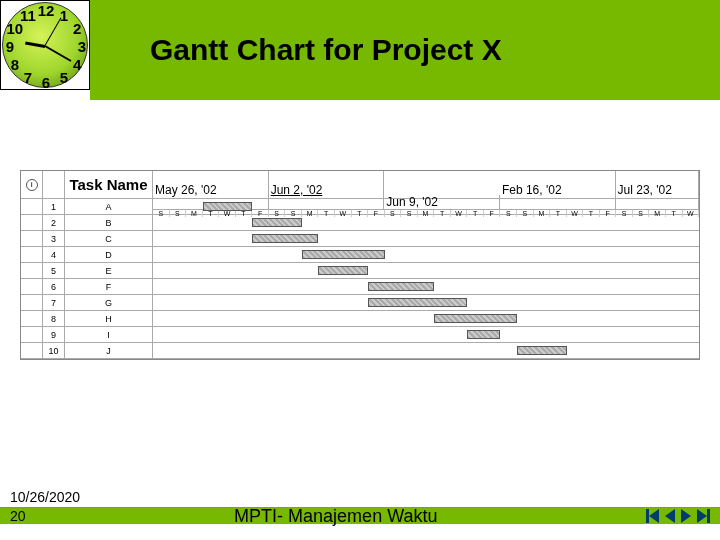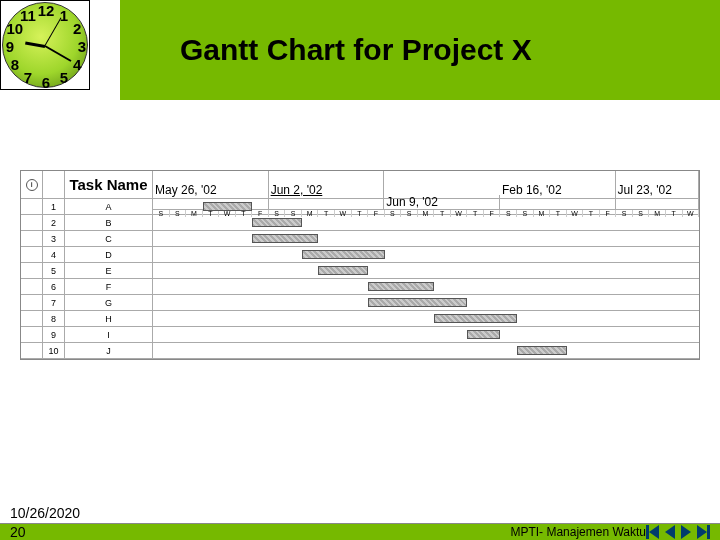--- a/index.html
+++ b/index.html
@@ -1,21 +1,21 @@
 <!DOCTYPE html>
 <html><head>
 <meta charset="utf-8">
 <style>
   * { box-sizing: border-box; margin: 0; padding: 0; }
   html, body { width: 720px; height: 540px; font-family: Arial, sans-serif; background: #fff; overflow: hidden; }
 
   .header-band {
     background: #76b900;
     height: 100px;
-    margin-left: 120px;
+    margin-left: 90px;
     display: flex;
     align-items: center;
     padding-left: 60px;
   }
   .title {
     font-size: 30px;
     font-weight: bold;
     color: #000;
     font-family: Arial, sans-serif;
   }
@@ -88,37 +88,37 @@
   .task-row .col-name { justify-content: center; font-size: 9px; }
   .bar {
     position: absolute;
     top: 3px; height: 9px;
     background: #bbb;
     border: 1px solid #555;
     background-image: repeating-linear-gradient(45deg, #aaa 0, #aaa 2px, #ccc 2px, #ccc 4px);
   }
 
   .footer {
-    position: absolute; bottom: 0; left: 0; right: 0;
+    position: absolute; bottom: 16px; left: 0; right: 0;
   }
   .date-line {
     padding: 2px 10px;
     font-size: 14px;
     border-bottom: 1px solid #888;
   }
   .bottom-bar {
     background: #76b900;
     height: 16px;
     display: flex;
     align-items: center;
     padding: 0 10px;
     justify-content: space-between;
   }
   .slide-num { font-size: 14px; color:#000; }
-  .course { font-size: 12px; color: #000; flex: 1; text-align: right; }
+  .course { font-size: 18px; color: #000; flex: 1; text-align: center; }
   .nav-icons { display: flex; gap: 6px; }
   .nav-icons span { cursor: pointer; display: inline-flex; }
   .tri {
     width: 0; height: 0; border-top: 7px solid transparent; border-bottom: 7px solid transparent;
   }
   .tri-l { border-right: 10px solid #003c6c; }
   .tri-r { border-left: 10px solid #003c6c; }
   .barv { width: 3px; height: 14px; background: #003c6c; }
   .navbtn { display: inline-flex; align-items: center; }
 </style>

